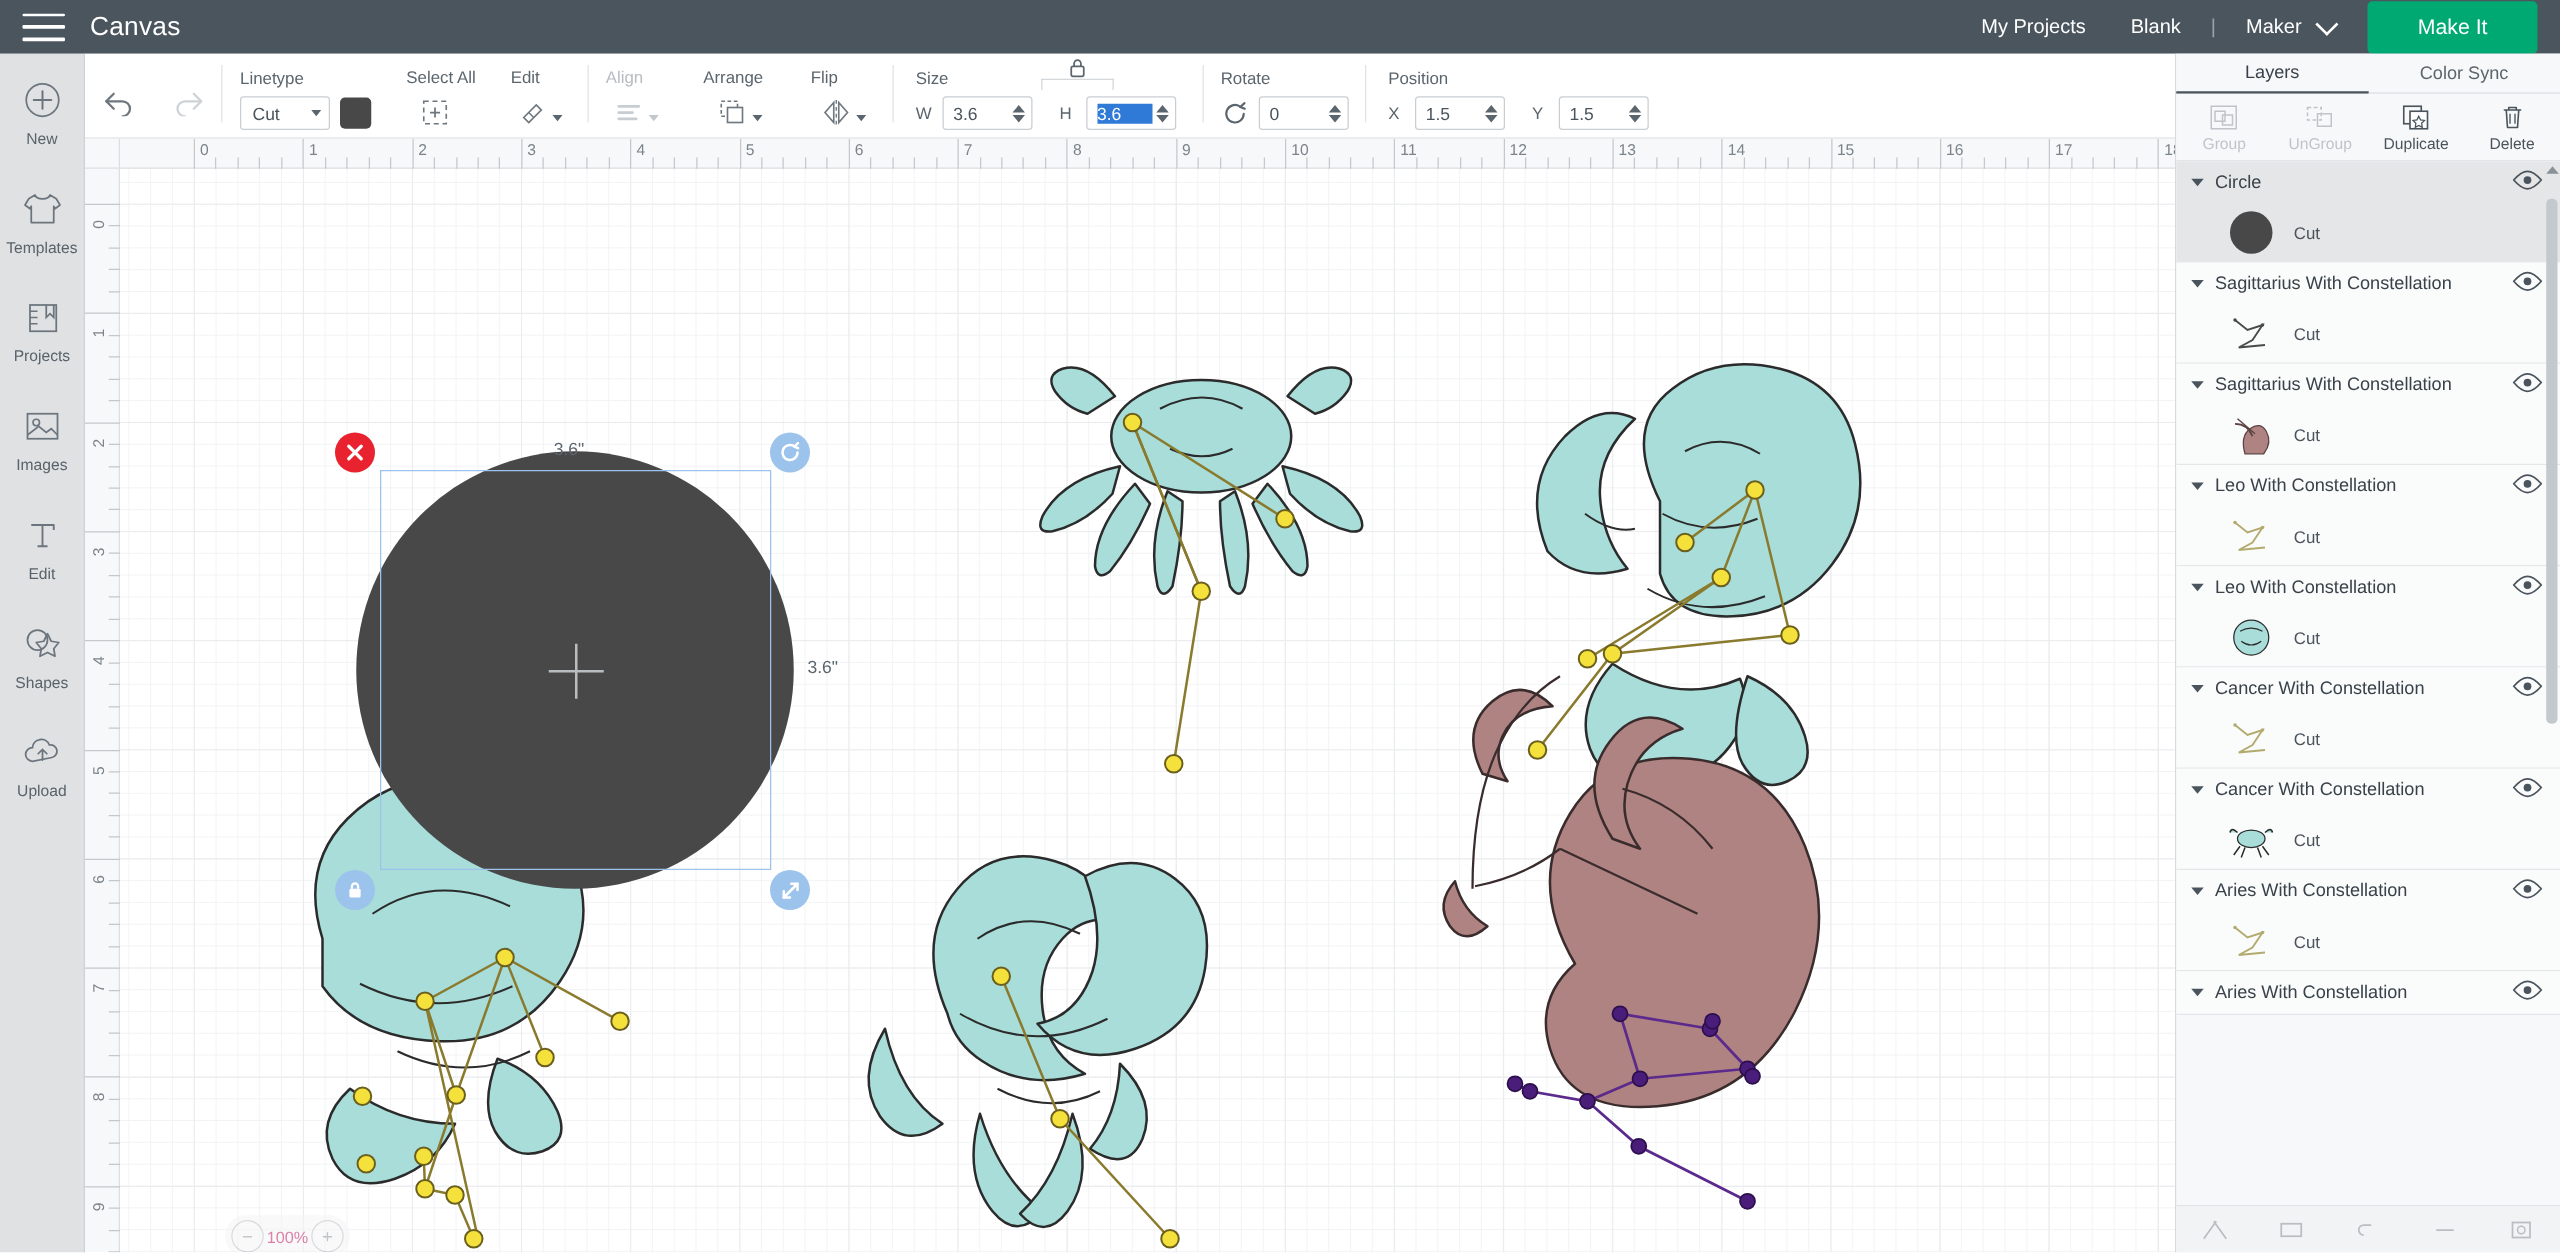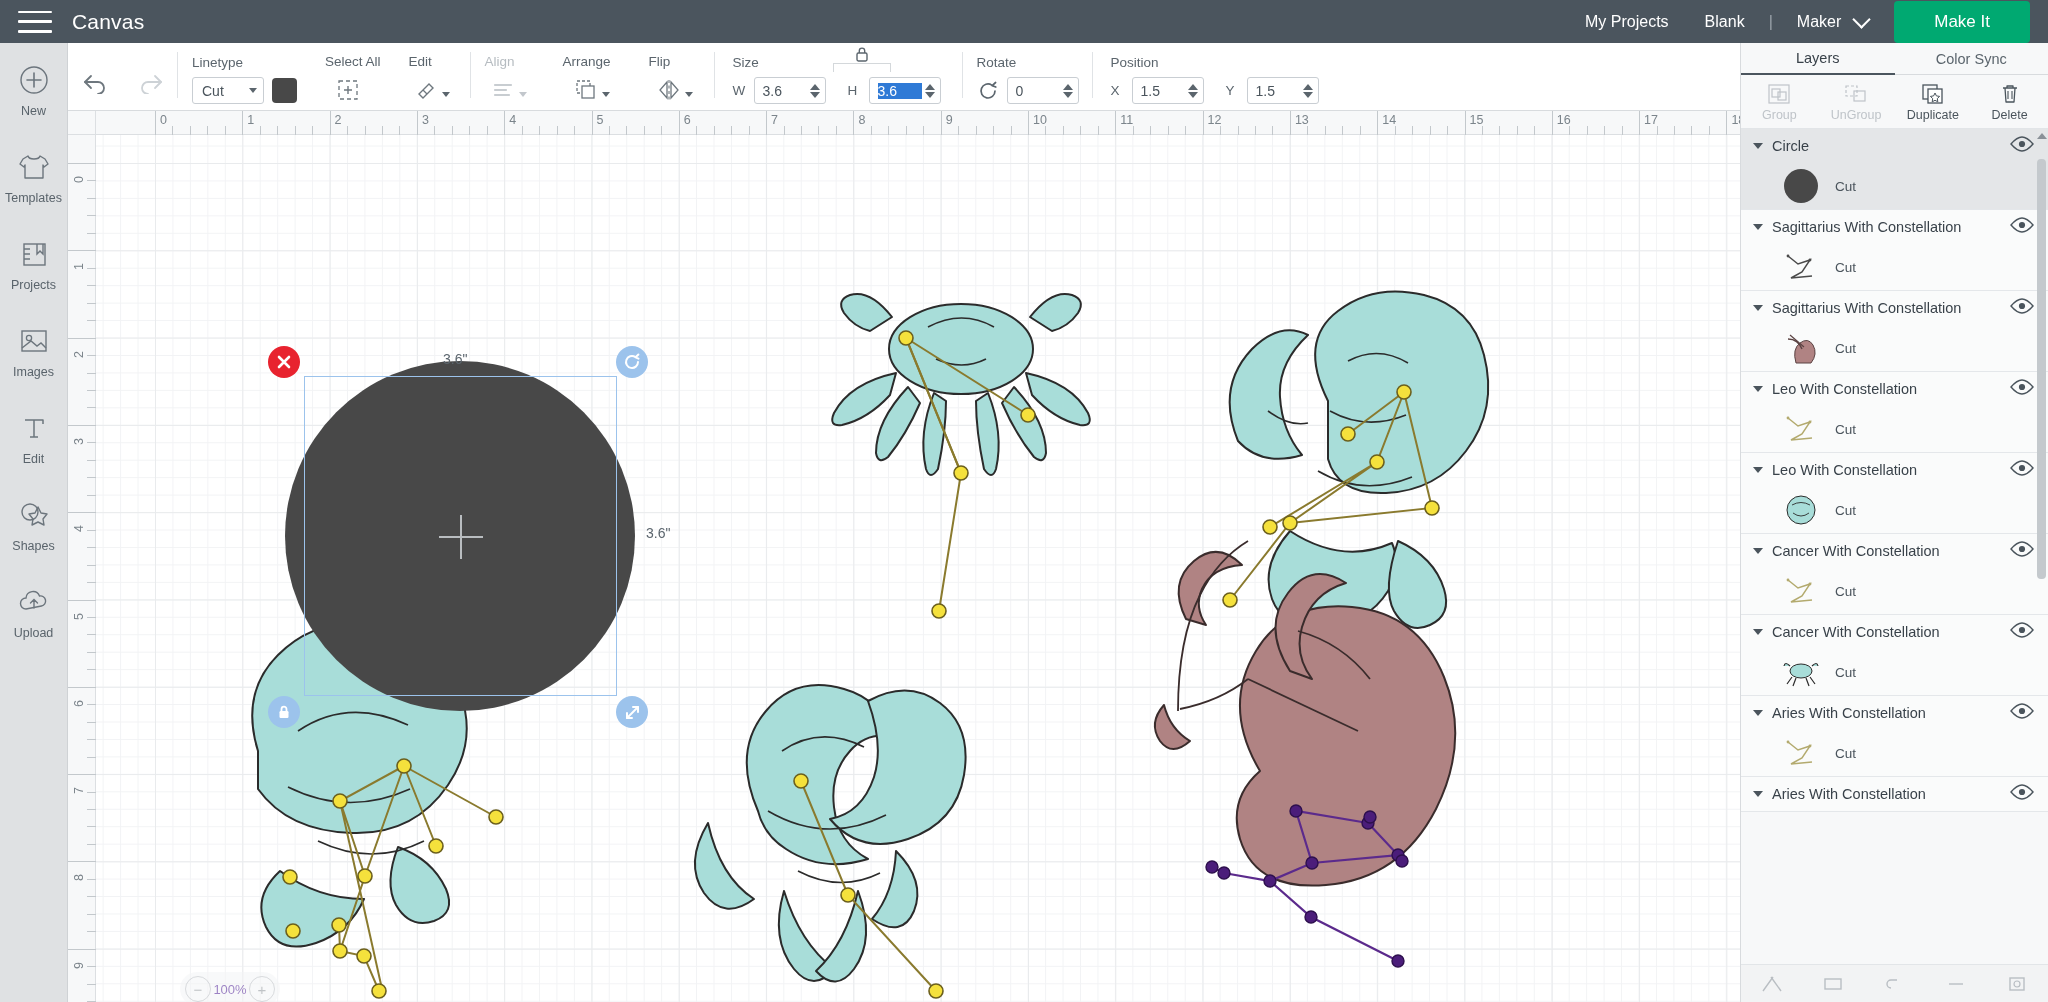--- a/index.html
+++ b/index.html
@@ -114,21 +114,21 @@
   }
 
   
   .zoom-ctl {
     position:absolute; left:112px; bottom:-4px; width:100px; height:34px;
     background:#f4f5f6; border-radius:18px; display:flex; align-items:center;
     justify-content:space-between; padding:0 5px; opacity:.55;
   }
   .zoom-btn { width:26px;height:26px;border:1px solid #b9bec3;border-radius:50%;
      display:flex;align-items:center;justify-content:center;color:#8d949a;font-size:15px; cursor:pointer;}
-  .zoom-val { font-size:13px; color:#4c1d95; }
+  .zoom-val { font-size:13px; color:#be185d; }
 
   
   .sel-box { position:absolute; border:1.6px solid #9cc3ec; }
   .handle { position:absolute; width:32px;height:32px;border-radius:50%;
     display:flex;align-items:center;justify-content:center; cursor:pointer; }
   .handle.red { background:#e8232f; }
   .handle.blue { background:#9cc3ec; }
   .dim-lbl { position:absolute; font-size:14px; color:#5b656d; }
   .center-cross { position:absolute; width:44px;height:44px; }
   .center-cross:before,.center-cross:after{content:"";position:absolute;background:#b9bdc0;}

